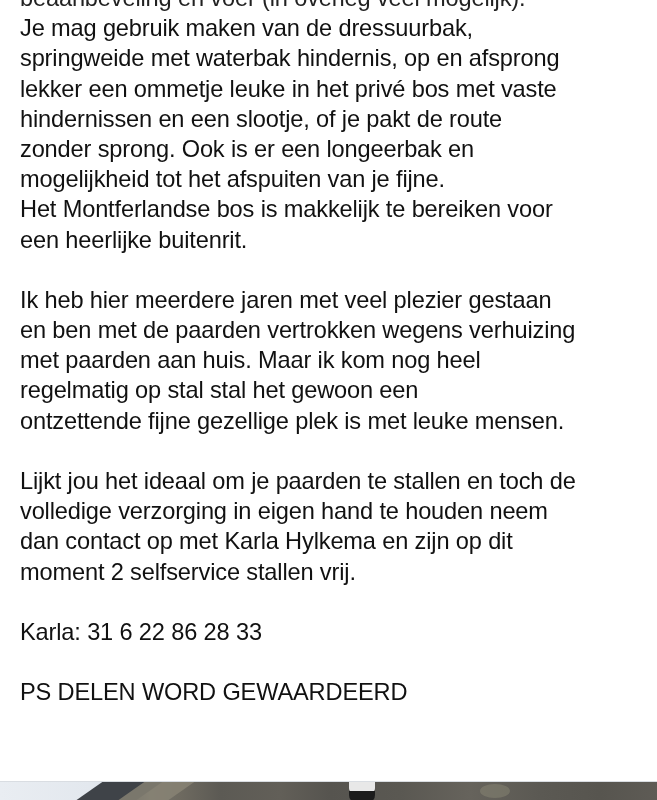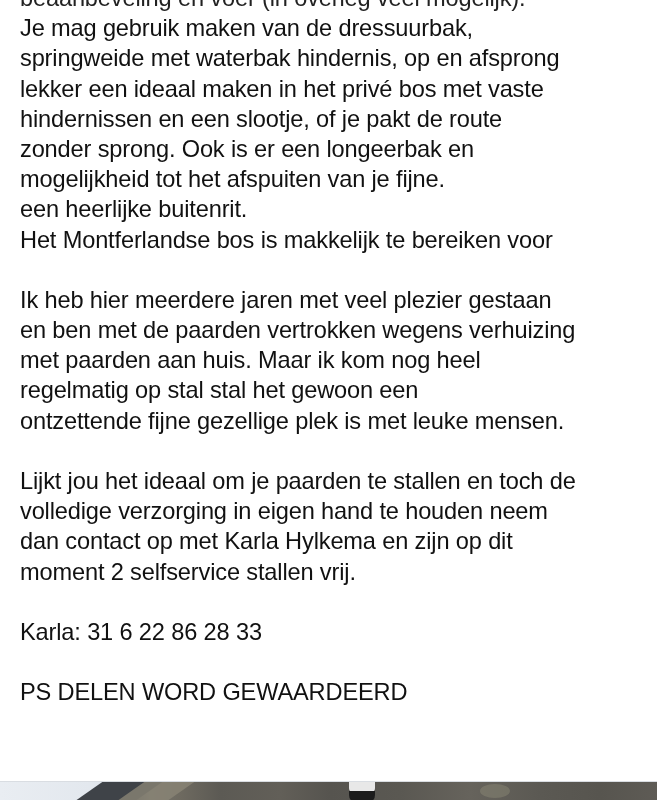--- a/index.html
+++ b/index.html
@@ -98,26 +98,26 @@
   </style>
 </head>
 <body>
 
 <div class="post-body">
   <span class="line clipped">beaanbeveling en voer (in overleg veel mogelijk).</span>
 
   <div>
     <span class="line">Je mag gebruik maken van de dressuurbak,</span>
     <span class="line">springweide met waterbak hindernis, op en afsprong</span>
-    <span class="line">lekker een ideaal maken in het privé bos met vaste</span>
+    <span class="line">lekker een ommetje leuke in het privé bos met vaste</span>
     <span class="line">hindernissen en een slootje, of je pakt de route</span>
     <span class="line">zonder sprong. Ook is er een longeerbak en</span>
     <span class="line">mogelijkheid tot het afspuiten van je fijne.</span>
+    <span class="line">Het Montferlandse bos is makkelijk te bereiken voor</span>
     <span class="line">een heerlijke buitenrit.</span>
-    <span class="line">Het Montferlandse bos is makkelijk te bereiken voor</span>
   </div>
   <span class="line blank"></span>
 
   <div>
     <span class="line">Ik heb hier meerdere jaren met veel plezier gestaan</span>
     <span class="line">en ben met de paarden vertrokken wegens verhuizing</span>
     <span class="line">met paarden aan huis. Maar ik kom nog heel</span>
     <span class="line">regelmatig op stal stal het gewoon een</span>
     <span class="line">ontzettende fijne gezellige plek is met leuke mensen.</span>
   </div>

